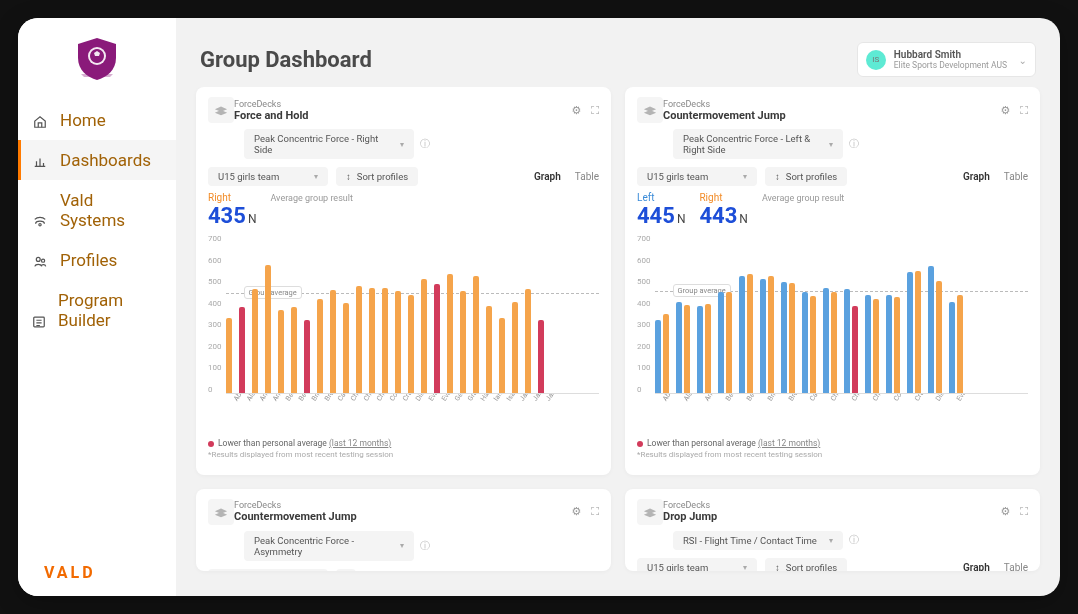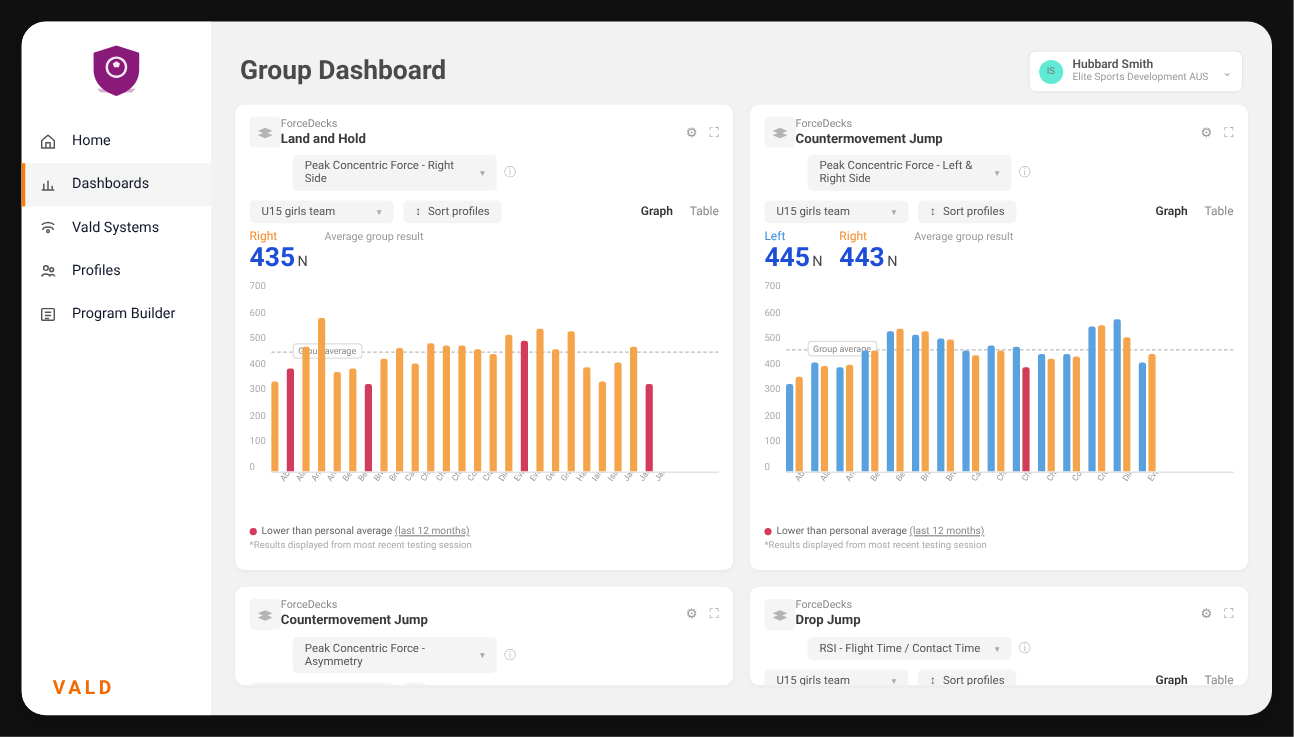--- a/index.html
+++ b/index.html
@@ -2,21 +2,21 @@
 <html><head>
 <meta charset="utf-8">
 <style>
   *{box-sizing:border-box;margin:0;padding:0}
   body{font-family:-apple-system,BlinkMacSystemFont,"Segoe UI",Roboto,sans-serif;background:#111;padding:18px}
   .app{width:1042px;height:578px;background:#f2f2f2;border-radius:20px;overflow:hidden;display:flex;box-shadow:0 6px 24px rgba(0,0,0,.25)}
   .sidebar{width:158px;background:#fff;display:flex;flex-direction:column;align-items:stretch;padding-top:18px;position:relative}
   .logo{display:flex;justify-content:center;margin-bottom:18px}
   .logo svg{width:50px;height:46px}
   .nav{list-style:none}
-  .nav li{display:flex;align-items:flex-start;gap:12px;padding:10px 14px;font-size:12px;color:#0f172a;cursor:pointer}
+  .nav li{display:flex;align-items:flex-end;gap:12px;padding:10px 14px;font-size:17px;color:#a16207;cursor:pointer}
   .nav li.active{background:#f5f5f5;border-left:3px solid #ff7a00;padding-left:11px}
   .nav .ic{width:16px;height:16px;display:inline-flex;align-items:center;justify-content:center;color:#555}
   .brand{position:absolute;bottom:14px;left:26px;font-weight:700;font-size:16px;letter-spacing:3px;color:#f26a00}
   .main{flex:1;display:flex;flex-direction:column;overflow:hidden}
   .topbar{display:flex;justify-content:space-between;align-items:center;padding:24px 24px 10px}
   .title{font-size:22px;font-weight:700;color:#4a4a4a}
   .userbox{display:flex;align-items:center;gap:8px;background:#fff;border:1px solid #e6e6e6;border-radius:6px;padding:6px 28px 6px 8px;font-size:10px;position:relative;min-width:160px}
   .userbox .av{width:20px;height:20px;border-radius:50%;background:#5eead4;display:flex;align-items:center;justify-content:center;font-size:8px;color:#777}
   .userbox .nm{color:#555;font-weight:600;line-height:1.1}
   .userbox .org{color:#9a9a9a;font-size:8.5px}
@@ -149,21 +149,21 @@
 
       <section class="card">
         <div class="card-head">
           <div class="chip">
               <svg viewBox="0 0 16 16">
                 <path fill="#888" d="M1 7l7-3 7 3-7 3zM1 11l7-3 7 3-7 3z" opacity=".6"></path>
               </svg>
             </div>
           <div class="hdtext">
             <div class="subt">ForceDecks</div>
-            <div class="ttl">Land and Hold</div>
+            <div class="ttl">Force and Hold</div>
           </div>
           <div class="hd-icons">
             <span>⚙</span>
             <span>⛶</span>
           </div>
         </div>
         <div class="sel-row">
           <div class="sel" style="width:170px">
               <span>Peak Concentric Force - Right Side</span>
               <span class="d">▾</span>

